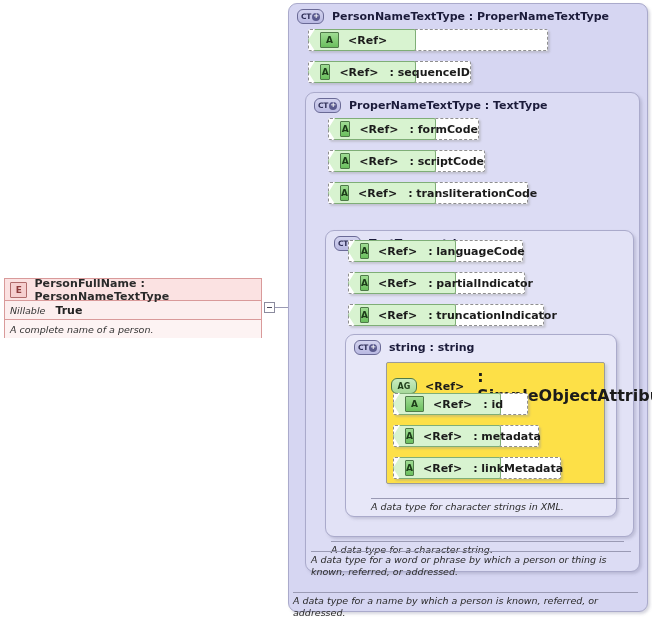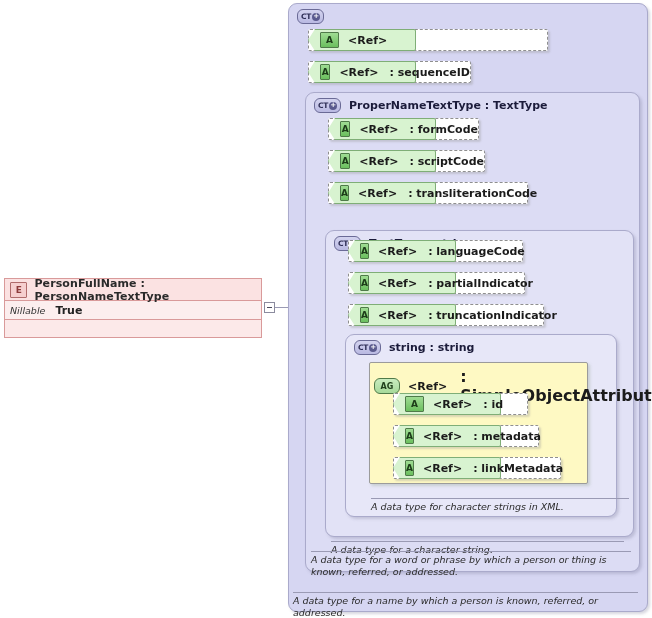--- a/index.html
+++ b/index.html
@@ -108,23 +108,23 @@
     position:relative;z-index:2;margin-left:9px;font-size:11px;
     font-weight:bold;color:#1b1b1b;white-space:nowrap;
   }
   .attr .a-name{
     position:relative;z-index:2;margin-left:11px;font-size:11px;
     font-weight:bold;color:#1b1b1b;white-space:nowrap;
   }
 
   
   #ag-box{
-    position:absolute;left:369px;top:362px;width:219px;height:122px;
+    position:absolute;left:386px;top:362px;width:219px;height:122px;
     box-sizing:border-box;border:1px solid #9b9b9b;border-radius:2px;
-    background:#fef9c3;box-shadow:2px 2px 3px rgba(140,160,140,.35);
+    background:#fde047;box-shadow:2px 2px 3px rgba(140,160,140,.35);
   }
   #ag-box .ag-head{
     position:absolute;left:4px;top:4px;display:flex;align-items:center;
   }
   .ag-icon{
     width:25px;height:14px;border:1px solid #4f7a49;border-radius:6px;
     background:linear-gradient(#c8ecbf,#a6d99a);
     display:flex;align-items:center;justify-content:center;
     font-size:8px;font-weight:bold;color:#22401d;margin-right:8px;
   }
@@ -142,20 +142,21 @@
 
 <div class="abs" id="element-box">
   <div class="ebox-head">
     <div class="e-icon">E</div>
     <div class="ebox-title">PersonFullName : PersonNameTextType</div>
   </div>
   <div class="ebox-prop">
     <span class="prop-key">Nillable</span>
     <span class="prop-val">True</span>
   </div>
+  <div class="ebox-doc">A complete name of a person.</div>
 </div>
 
 <div class="abs" id="expand-toggle"></div>
 
 <div class="conn h" style="left:275px;top:307px;width:23px;"></div>
 
 <div class="conn v" style="left:298px;top:40px;height:332px;"></div>
 <div class="conn h" style="left:298px;top:40px;width:10px;"></div>
 <div class="conn h" style="left:298px;top:72px;width:10px;"></div>
 <div class="conn h" style="left:298px;top:371px;width:20px;"></div>
@@ -176,20 +177,21 @@
 <div class="conn h" style="left:383px;top:404px;width:10px;"></div>
 <div class="conn h" style="left:383px;top:436px;width:10px;"></div>
 <div class="conn h" style="left:383px;top:468px;width:10px;"></div>
 
 <div class="ct" id="ct-0">
   <div class="ct-head">
     <div class="ct-icon">
       <span>CT</span>
         <span class="plusglyph">+</span>
     </div>
+    <div class="ct-title">PersonNameTextType : ProperNameTextType</div>
   </div>
 </div>
 
 <div class="ct" id="ct-1">
   <div class="ct-head">
     <div class="ct-icon">
       <span>CT</span>
         <span class="plusglyph">+</span>
     </div>
     <div class="ct-title">ProperNameTextType : TextType</div>

